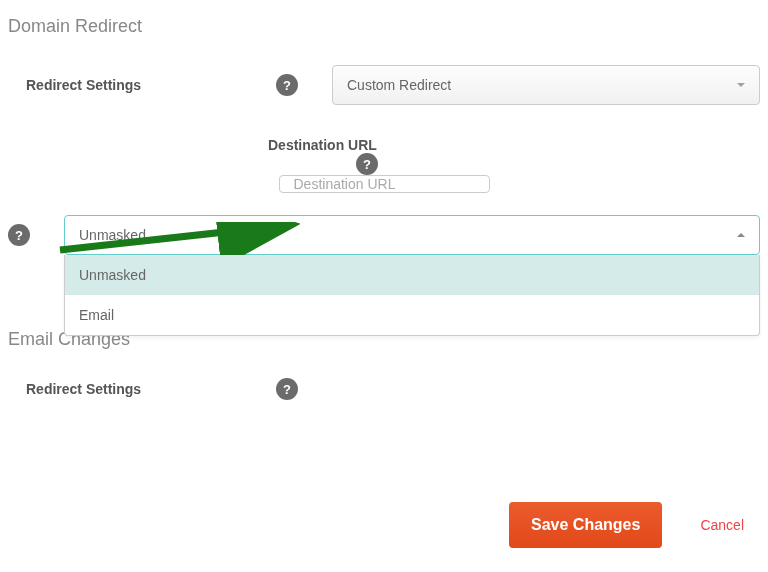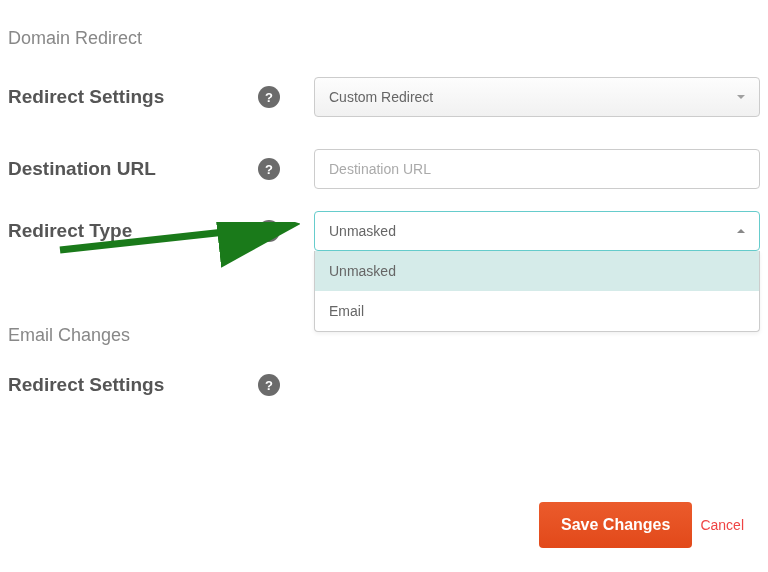--- a/index.html
+++ b/index.html
@@ -11,34 +11,35 @@
       width: 768px;
       height: 572px;
       position: relative;
       background: #fff;
     }
     .section-title {
       font-size: 18px;
       color: #888;
       font-weight: 400;
       margin-bottom: 28px;
-      margin-top: 18px;
+      margin-top: 6px;
     }
     .form-row {
       display: flex;
       align-items: center;
       margin-bottom: 22px;
       position: relative;
     }
     .form-label {
       width: 250px;
       font-weight: 700;
       color: #555;
-      font-size: 19px;
+      font-size: 14px;
       flex-shrink: 0;
+      margin-left: 18px;
     }
     .help-icon {
       width: 22px;
       height: 22px;
       border-radius: 50%;
       background: #6b6b6b;
       color: #fff;
       display: inline-flex;
       align-items: center;
       justify-content: center;
@@ -112,21 +113,21 @@
     }
     .email-section {
       margin-top: 74px;
     }
     .button-row {
       position: absolute;
       bottom: 24px;
       right: 24px;
       display: flex;
       align-items: center;
-      gap: 8px;
+      gap: 38px;
     }
     .btn-primary {
       background: #e84e1c;
       background: linear-gradient(#eb5b2c, #e2491a);
       color: #fff;
       font-weight: 700;
       font-size: 16px;
       border: none;
       border-radius: 4px;
       padding: 14px 22px;
@@ -159,30 +160,29 @@
     <div class="form-label">Redirect Settings</div>
     <div class="help-icon">?</div>
     <div class="select-wrap">
       <div class="select-control">
         <span>Custom Redirect</span>
         <span class="caret down"></span>
       </div>
     </div>
   </div>
 
-  <div class="form-row" style="margin-top:32px;">
+  <div class="form-row" style="margin-top:32px;flex-direction:column;">
     <div class="form-label">Destination URL</div>
     <div class="help-icon">?</div>
     <div class="text-control">
       <input type="text" placeholder="Destination URL" style="">
     </div>
   </div>
 
   <div class="form-row">
-    <div class="form-label">Redirect Type</div>
     <div class="help-icon">?</div>
     <div class="select-wrap">
       <div class="select-control open">
         <span>Unmasked</span>
         <span class="caret up"></span>
       </div>
       <div class="dropdown-panel">
         <div class="dropdown-option selected">Unmasked</div>
         <div class="dropdown-option">Email</div>
       </div>

